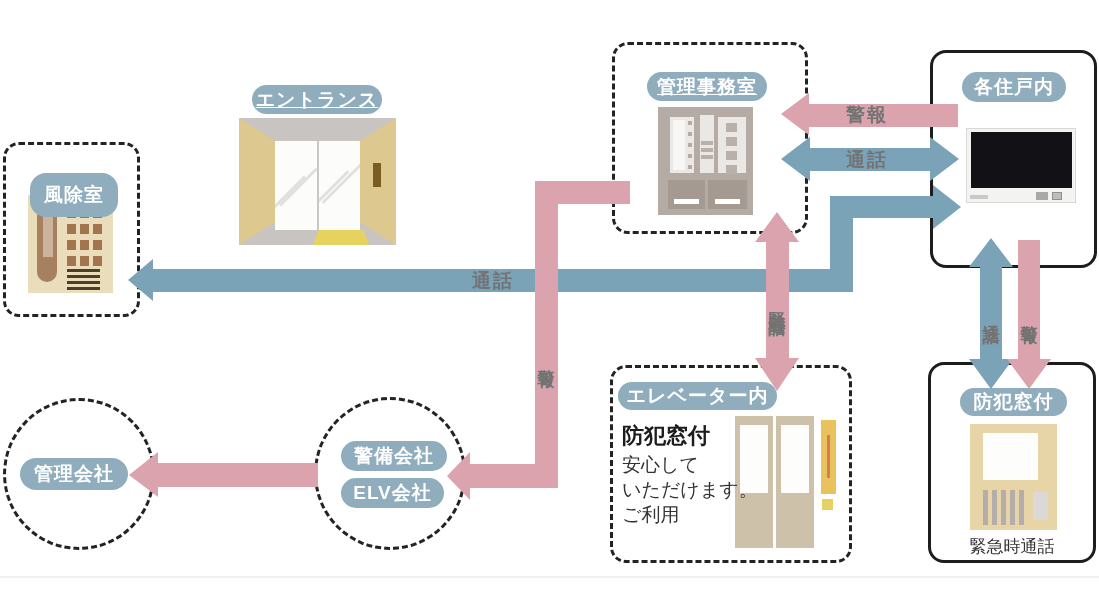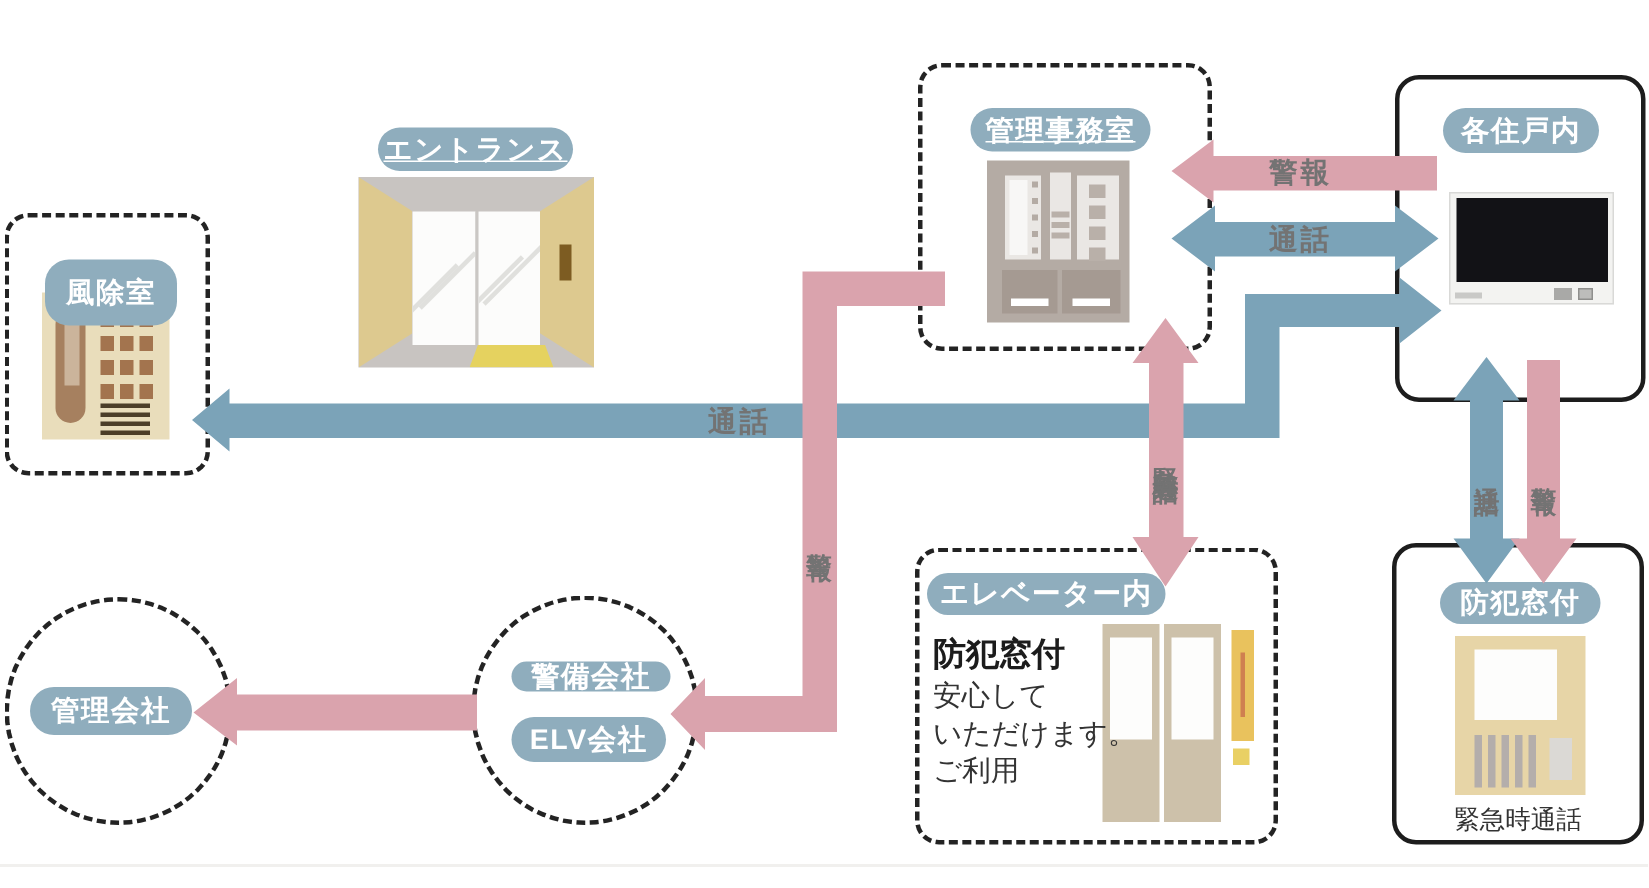--- a/index.html
+++ b/index.html
@@ -50,21 +50,21 @@
   <div class="abs circle-dashed" style="left:3px; top:398px; width:152px; height:152px;"></div>
   <div class="abs circle-dashed" style="left:314px; top:397px; width:152px; height:153px;"></div>
 
   <div class="abs pill" style="left:30px; top:173px; width:88px; height:44px;">風除室</div>
   <div class="abs pill" style="left:252px; top:85px; width:130px; height:29px;text-decoration:underline;">エントランス</div>
   <div class="abs pill" style="left:647px; top:72px; width:120px; height:29px;text-decoration:underline;">管理事務室</div>
   <div class="abs pill" style="left:962px; top:72px; width:104px; height:30px;">各住戸内</div>
   <div class="abs pill" style="left:618px; top:382px; width:159px; height:28px;">エレベーター内</div>
   <div class="abs pill" style="left:960px; top:388px; width:107px; height:28px;">防犯窓付</div>
   <div class="abs pill" style="left:20px; top:458px; width:108px; height:32px;">管理会社</div>
-  <div class="abs pill" style="left:341px; top:441px; width:106px; height:20px;">警備会社</div>
+  <div class="abs pill" style="left:341px; top:441px; width:106px; height:30px;">警備会社</div>
   <div class="abs pill" style="left:341px; top:478px; width:103px; height:30px;">ELV会社</div>
 
   <div class="abs illus" style="left:28px; top:195px; width:85px; height:98px; background:#e9ddbb;">
     <div class="abs" style="left:9px; top:11px; width:20px; height:76px; background:#a6805f; border-radius:10px;"></div>
     <div class="abs" style="left:15px; top:20px; width:10px; height:42px; background:#cbb49b;"></div>
     <div class="abs keypad" style="left:39px; top:13px;">
       <div></div>
         <div></div>
         <div></div>
         <div></div>

